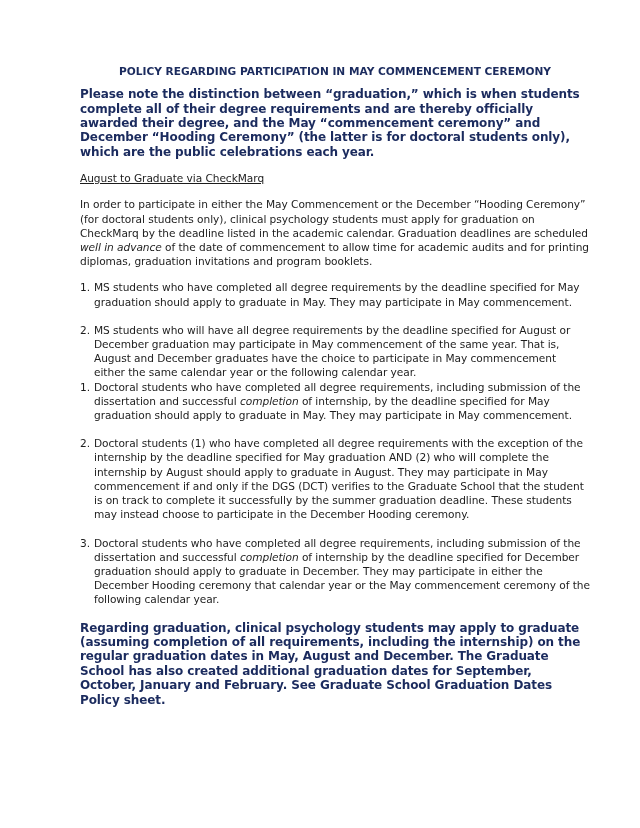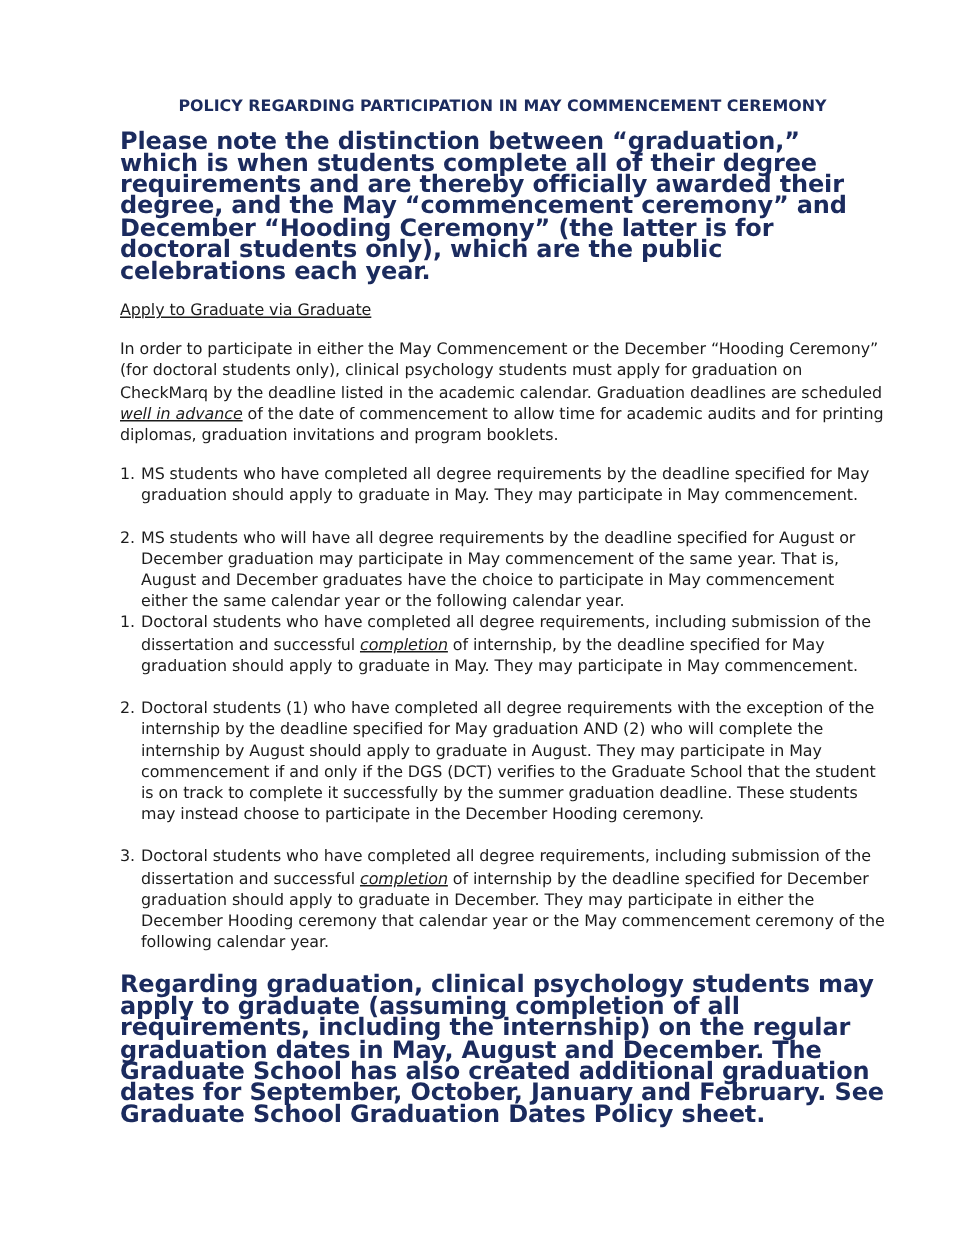--- a/index.html
+++ b/index.html
@@ -29,21 +29,21 @@
       font-weight: bold;
       color: #1b2b5e;
       font-size: 10.6px;
       margin: 0 0 9px 0;
       letter-spacing: 0;
     }
     .navy-bold {
       color: #1b2b5e;
       font-weight: bold;
       margin: 0;
-      font-size: 16px;
+      font-size: 12px;
       line-height: 14.4px;
       letter-spacing: -0.1px;
     }
     .heading {
       text-decoration: underline;
       text-underline-offset: 1px;
       margin: 12px 0 12px 0;
       color: #1c1c1c;
     }
     p {
@@ -60,35 +60,35 @@
     ol li {
       position: relative;
       padding-left: 14px;
       margin-bottom: 14px;
     }
     ol li .num {
       position: absolute;
       left: 0;
       top: 0;
     }
-    em { font-style: italic; text-decoration: underline; }
+    em { font-style: italic; }
     .final {
       margin-top: 2px;
     }
   </style>
 </head>
 <body>
 
 <div class="page">
 
   <p class="title">POLICY REGARDING PARTICIPATION IN MAY COMMENCEMENT CEREMONY</p>
 
   <p class="navy-bold">Please note the distinction between “graduation,” which is when students complete all of their degree requirements and are thereby officially awarded their degree, and the May “commencement ceremony” and December “Hooding Ceremony” (the latter is for doctoral students only), which are the public celebrations each year.</p>
 
-  <p class="heading">Apply to Graduate via Graduate</p>
+  <p class="heading">August to Graduate via CheckMarq</p>
   <p class="para"><span>In order to participate in either the May Commencement or the December “Hooding Ceremony” (for doctoral students only), clinical psychology students must apply for graduation on CheckMarq by the deadline listed in the academic calendar. Graduation deadlines are scheduled </span><em>well in advance</em><span> of the date of commencement to allow time for academic audits and for printing diplomas, graduation invitations and program booklets.</span></p>
 
 
   <ol>
     <li>
       <span class="num">1.</span>
       <span>MS students who have completed all degree requirements by the deadline specified for May graduation should apply to graduate in May. They may participate in May commencement.</span>
     </li>
     <li style="margin-bottom:0;">
       <span class="num">2.</span>

